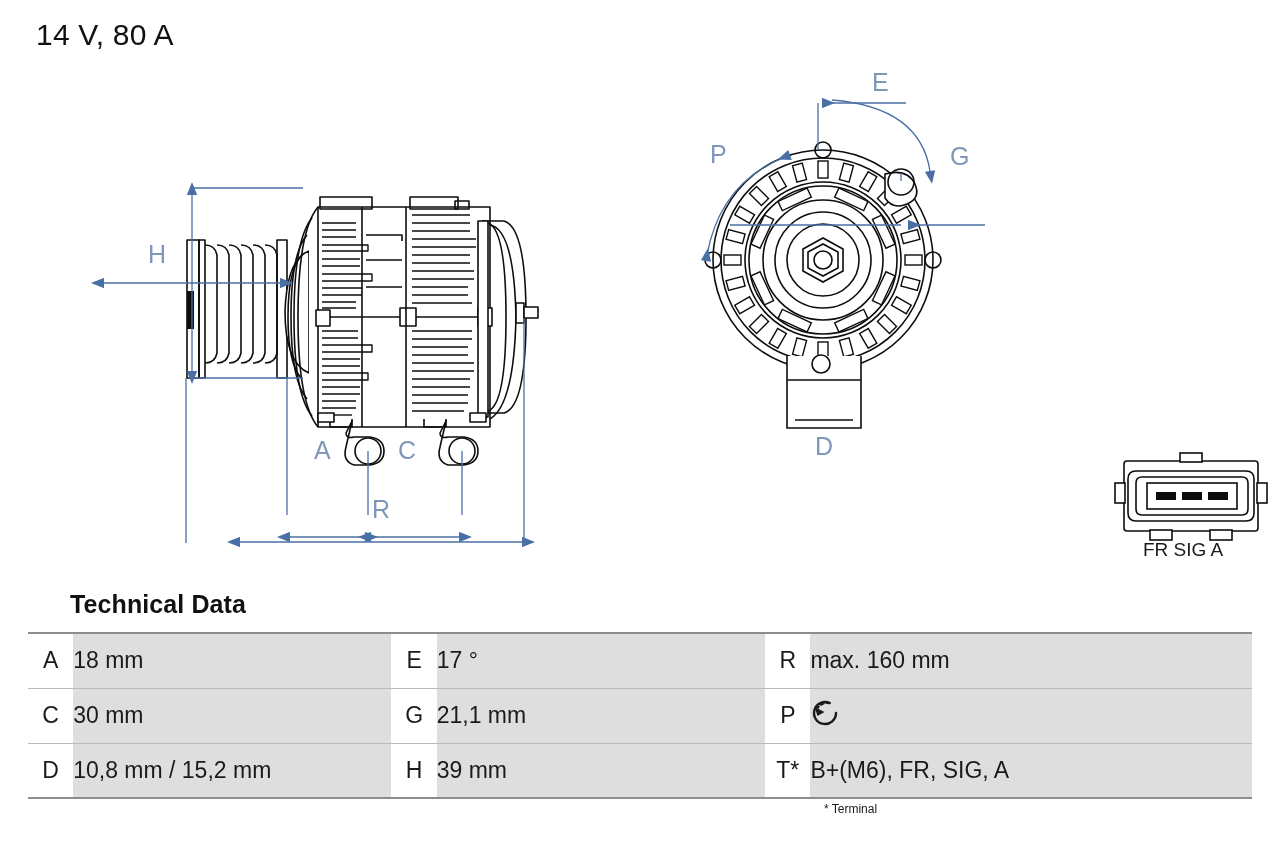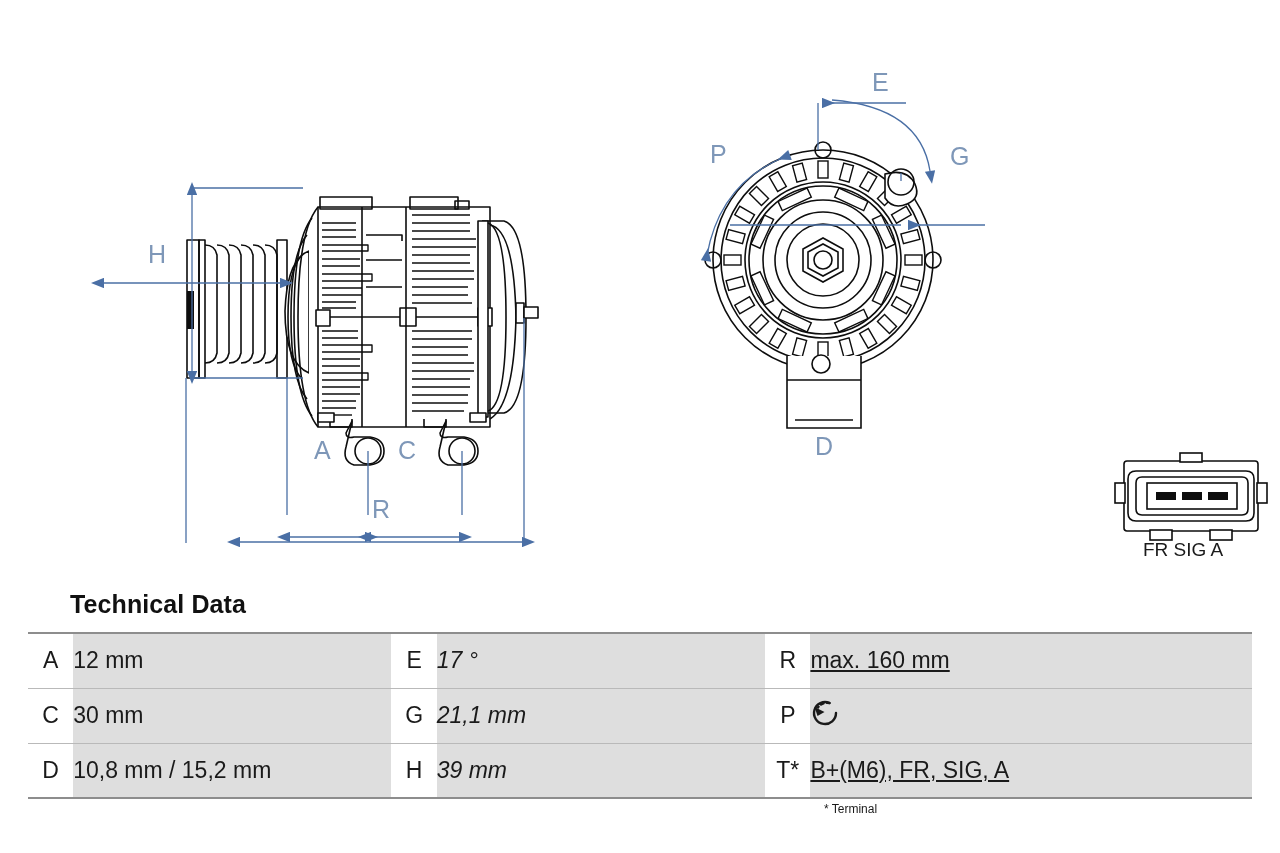--- a/index.html
+++ b/index.html
@@ -79,22 +79,22 @@
   td.key {
     background: #ffffff;
     text-align: center;
     width: 44px;
   }
   td.val {
     background: #dedede;
     padding-left: 16px;
   }
   td.v1 { width: 310px; }
-  td.v2 { width: 320px; font-style: italic; }
-  td.v3 { width: 430px; text-decoration: underline; }
+  td.v2 { width: 320px; }
+  td.v3 { width: 430px; }
   #footnote {
     position: absolute;
     left: 824px;
     top: 222px;
     font-size: 12px;
     color: #1a1a1a;
   }
   .rot-icon { display: inline-block; vertical-align: middle; }
   
   .dimlabel {
@@ -106,20 +106,21 @@
     font-family: "Liberation Sans", sans-serif;
     font-size: 19px;
     fill: #1a1a1a;
   }
 </style>
 </head>
 <body>
 
 <div id="page">
 
+  <div id="title">14 V, 80 A</div>
 
   <div id="drawing">
     <svg width="1280" height="510" viewBox="0 0 1280 510" xmlns="http://www.w3.org/2000/svg">
       <defs>
         <marker id="arrL" markerWidth="11" markerHeight="8" refX="10" refY="4" orient="auto">
           <path d="M10,0 L0,4 L10,8 z" fill="#4a6fa5"></path>
         </marker>
         <marker id="arrR" markerWidth="11" markerHeight="8" refX="1" refY="4" orient="auto">
           <path d="M1,0 L11,4 L1,8 z" fill="#4a6fa5"></path>
         </marker>
@@ -446,21 +447,21 @@
     </svg>
   </div>
 
   <div id="techdata">
     <div id="td-heading">Technical Data</div>
 
     <table class="specs">
       <tbody>
         <tr>
           <td class="key">A</td>
-          <td class="val v1">12 mm</td>
+          <td class="val v1">18 mm</td>
           <td class="key">E</td>
           <td class="val v2">17 °</td>
           <td class="key">R</td>
           <td class="val v3">max. 160 mm</td>
         </tr>
         <tr>
           <td class="key">C</td>
           <td class="val v1">30 mm</td>
           <td class="key">G</td>
           <td class="val v2">21,1 mm</td>

